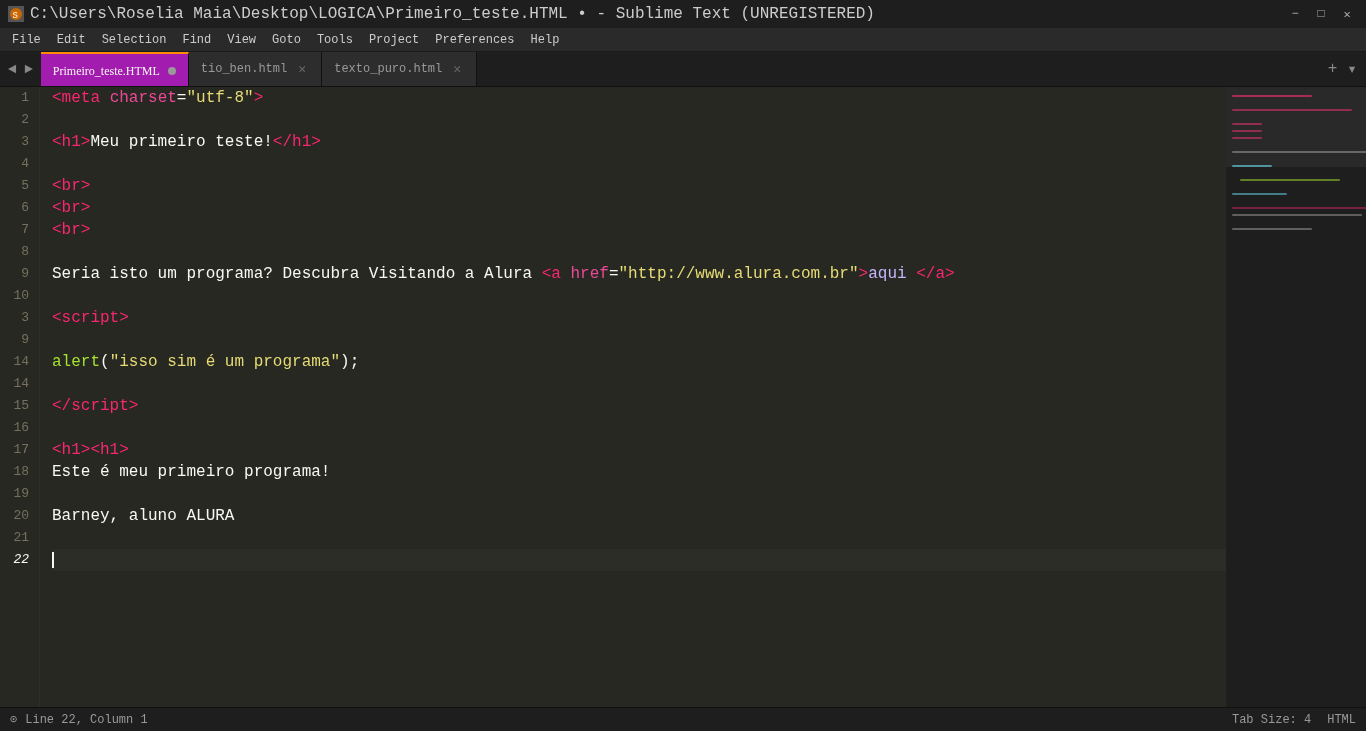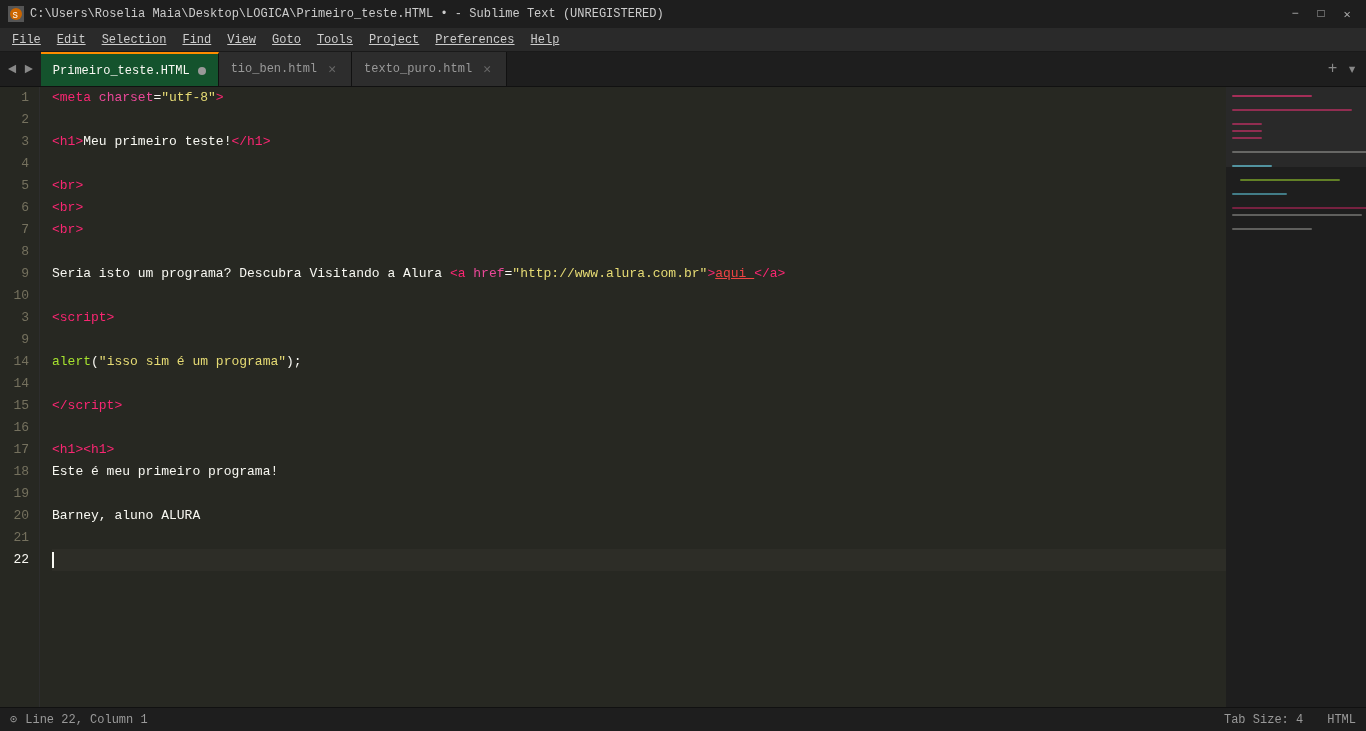--- a/index.html
+++ b/index.html
@@ -12,40 +12,39 @@
       font-size: 12px;
       padding: 4px 8px;
       display: flex;
       align-items: center;
       justify-content: space-between;
       height: 28px;
       user-select: none;
     }
     #title-bar-left { display: flex; align-items: center; gap: 6px; }
     #title-bar-icon { width: 16px; height: 16px; background: #555; display: flex; align-items: center; justify-content: center; font-size: 10px; color: #ccc; }
-    #title-bar-title { color: #ccc; font-size: 12px; }
+    #title-bar-title { color: #ccc; font-size: 16px; }
     #title-bar-controls { display: flex; gap: 4px; }
     .win-btn { width: 22px; height: 22px; display: flex; align-items: center; justify-content: center; font-size: 12px; color: #aaa; cursor: pointer; }
 
     
     #menu-bar {
       background: #2a2a2a;
       display: flex;
       align-items: center;
       height: 24px;
       padding: 0 4px;
       border-bottom: 1px solid #1a1a1a;
     }
     .menu-item {
       color: #ccc;
       font-size: 12px;
       padding: 2px 8px;
       cursor: pointer;
       border-radius: 2px;
-      text-decoration: underline;
     }
 
     
     #tab-bar {
       background: #1e1e1e;
       display: flex;
       align-items: stretch;
       height: 35px;
       border-bottom: 1px solid #111;
       overflow: hidden;
@@ -59,24 +58,25 @@
       border-right: 1px solid #111;
       cursor: pointer;
       font-size: 12px;
       color: #999;
       background: #2d2d2d;
       gap: 8px;
       white-space: nowrap;
       position: relative;
     }
     .tab.active {
-      background: #14532d;
+      background: #a21caf;
       color: #f8f8f2;
       border-top: 2px solid #ff8c00;
       padding-top: 2px;
+      font-family: Liberation Serif, serif;
     }
     .tab .tab-close {
       font-size: 13px;
       color: #666;
       width: 14px;
       height: 14px;
       display: flex; align-items: center; justify-content: center;
       border-radius: 2px;
     }
     .tab .tab-dirty { width: 8px; height: 8px; border-radius: 50%; background: #999; }
@@ -99,28 +99,28 @@
       text-align: right;
       padding: 0 10px 0 8px;
       font-size: 13px;
       line-height: 22px;
       user-select: none;
       min-width: 40px;
       border-right: 1px solid #2d2d2d;
       overflow: hidden;
     }
     .line-num { height: 22px; display: flex; align-items: center; justify-content: flex-end; }
-    .line-num.active { color: #f8f8f2; }
+    .line-num.active { color: #f8f8f2; font-style: italic; }
 
     
     #code-area {
       flex: 1;
       overflow: hidden;
       padding: 0 0 0 12px;
-      font-size: 13px;
+      font-size: 16px;
       line-height: 22px;
     }
     .code-line {
       height: 22px;
       display: flex;
       align-items: center;
       white-space: pre;
     }
     .code-line.current-line { background: #2d2d27; }
 
@@ -145,30 +145,30 @@
       background: #1e1e1e;
       border-top: 1px solid #111;
       height: 24px;
       display: flex;
       align-items: center;
       padding: 0 10px;
       font-size: 12px;
       color: #999;
       gap: 16px;
     }
-    #status-bar-right { margin-left: auto; display: flex; gap: 24px; }
+    #status-bar-right { margin-left: auto; display: flex; gap: 16px; }
 
     
     .tag { color: #f92672; }
     .attr-name { color: #ec4899; }
     .attr-val { color: #e6db74; }
     .text { color: #f8f8f2; }
     .string { color: #e6db74; }
     .punct { color: #f8f8f2; }
-    .link { color: #ef4444; text-decoration: underline; }
+    .link { color: #c4b5fd; }
     .cursor { display: inline-block; width: 2px; height: 16px; background: #f8f8f2; vertical-align: middle; animation: blink 1s infinite; }
     @keyframes blink { 0%,100%{opacity:1} 50%{opacity:0} }
   </style>
 </head>
 <body>
 
 <div id="title-bar">
   <div id="title-bar-left">
     <div id="title-bar-icon">
       <svg width="14" height="14" viewBox="0 0 14 14">

